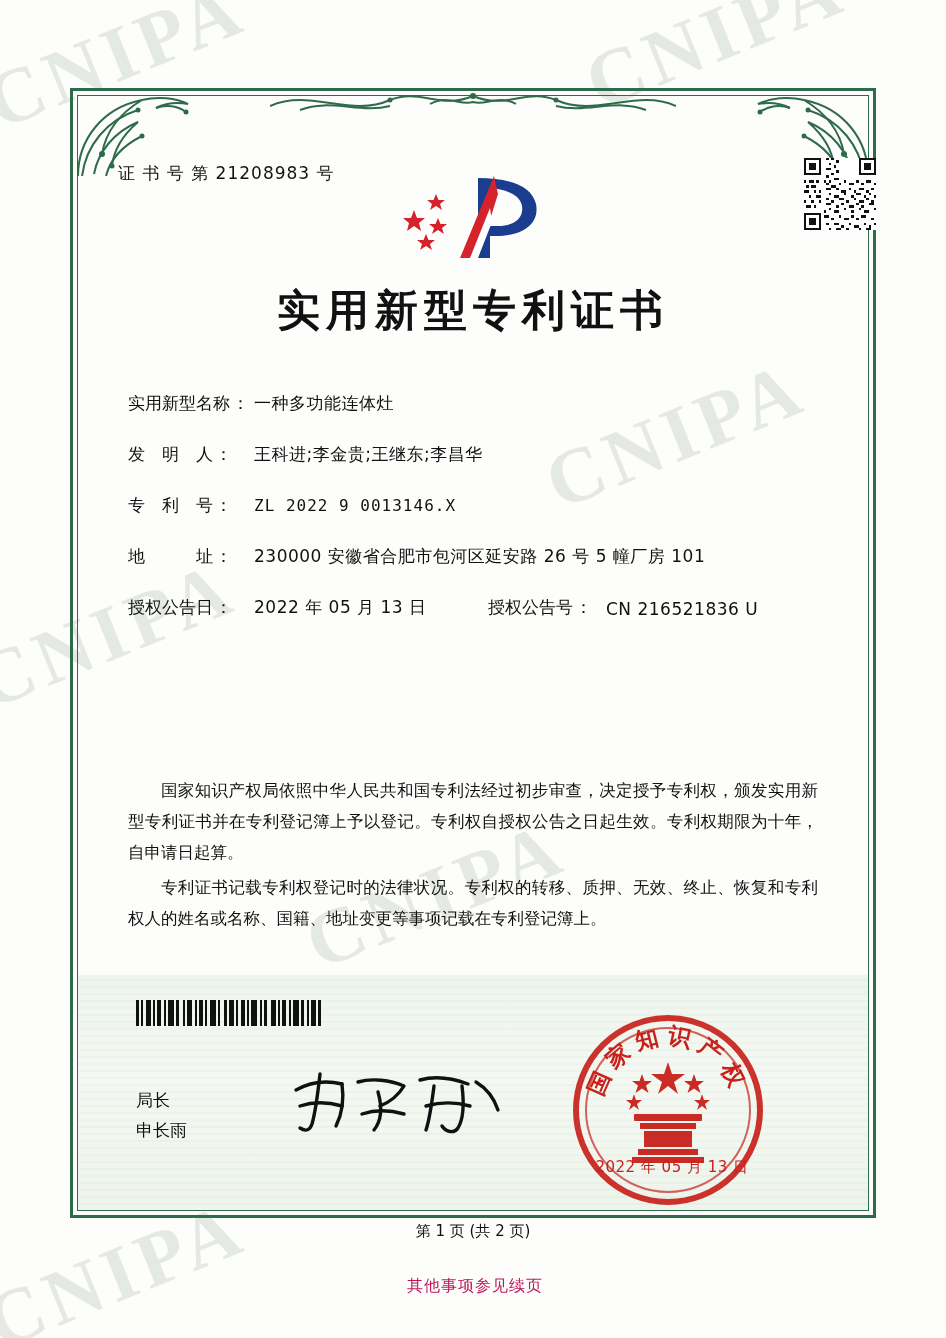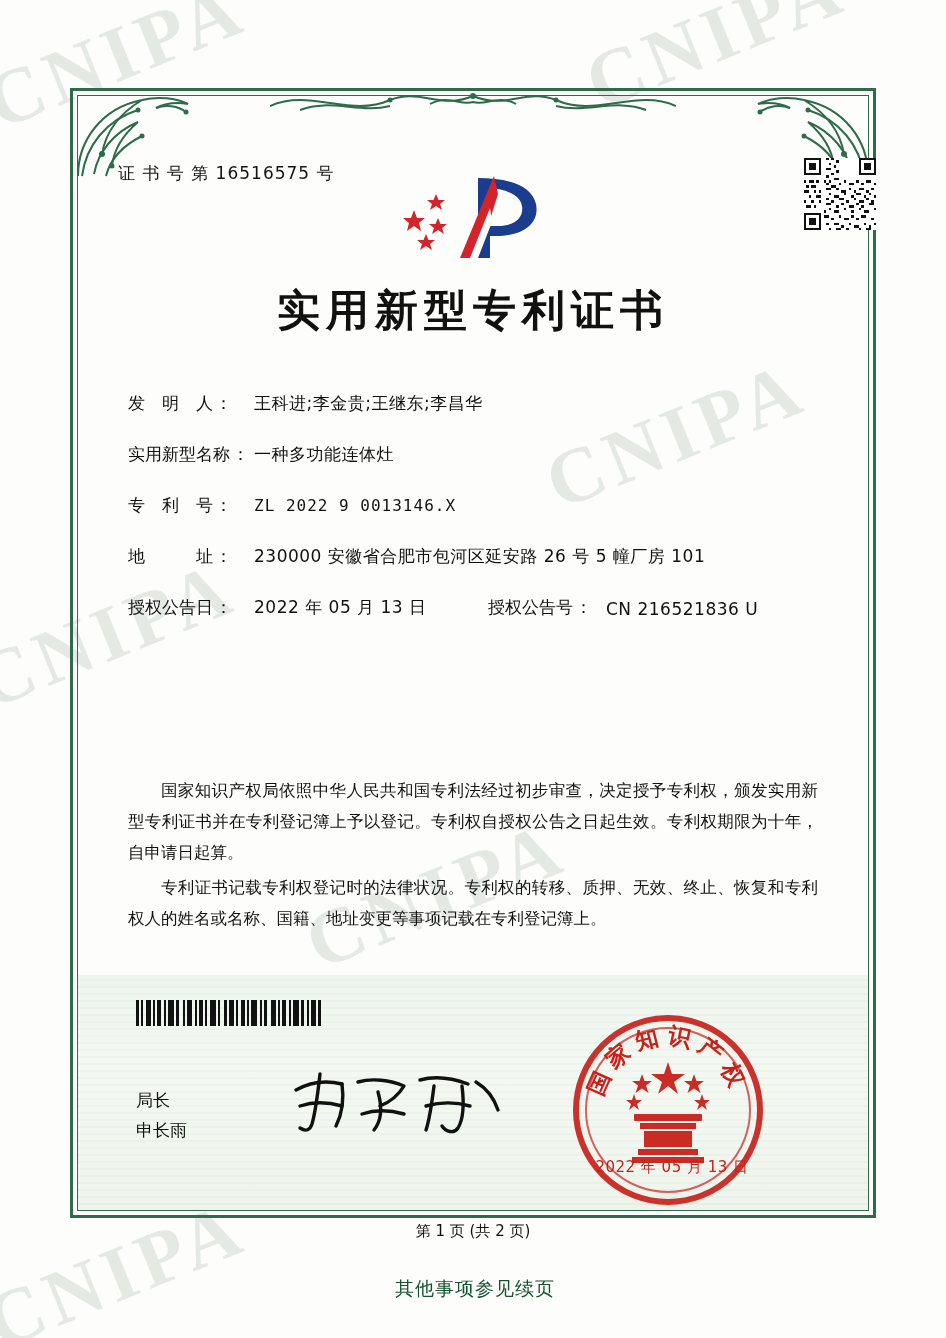--- a/index.html
+++ b/index.html
@@ -239,22 +239,22 @@
     top: 1222px;
     text-align: center;
     font-size: 15px;
     color: #111;
   }
   #footer-note {
     position: absolute;
     left: 4px; right: 0;
     top: 1276px;
     text-align: center;
-    font-size: 19px;
-    color: #14532d;
+    font-size: 16px;
+    color: #be185d;
     letter-spacing: 1px;
   }
 </style>
 </head>
 <body>
 
 <div id="page">
 
   <div class="wm" style="left:-20px; top:10px; font-size:78px; transform:rotate(-22deg);">CNIPA</div>
   <div class="wm" style="left:580px; top:-10px; font-size:78px; transform:rotate(-22deg);">CNIPA</div>
@@ -352,21 +352,21 @@
         <path d="M160 20 C178 10 190 22 203 18 C216 22 228 10 246 20"></path>
       </g>
       <g fill="#2e6b4a">
         <circle cx="203" cy="12" r="3"></circle>
         <circle cx="120" cy="16" r="2.5"></circle>
         <circle cx="286" cy="16" r="2.5"></circle>
       </g>
     </svg>
   </div>
 
-  <div id="cert-number">证 书 号 第 16516575 号</div>
+  <div id="cert-number">证 书 号 第 21208983 号</div>
 
   <div id="qr">
     <svg viewBox="0 0 29 29" xmlns="http://www.w3.org/2000/svg" shape-rendering="crispEdges">
       <rect width="29" height="29" fill="#fff"></rect>
       <g fill="#111">
         <path d="M0 0h7v7H0z" fill="none"></path>
         <rect x="0" y="0" width="7" height="1"></rect>
           <rect x="0" y="6" width="7" height="1"></rect>
         <rect x="0" y="0" width="1" height="7"></rect>
           <rect x="6" y="0" width="1" height="7"></rect>
@@ -497,27 +497,27 @@
         <polygon points="28,64 30.5,70 37,70 32,74 34,80 28,76 22,80 24,74 19,70 25.5,70"></polygon>
       </g>
     </svg>
   </div>
 
   <div id="doc-title">实用新型专利证书</div>
 
   <div id="fields">
 
     <div class="field-row">
+      <span class="field-label"><span>实用新型名称</span><span class="colon">：</span></span>
+      <span class="field-value">一种多功能连体灶</span>
+    </div>
+
+    <div class="field-row">
       <span class="field-label"><span>发　明　人</span><span class="colon">：</span></span>
       <span class="field-value">王科进;李金贵;王继东;李昌华</span>
-    </div>
-
-    <div class="field-row">
-      <span class="field-label"><span>实用新型名称</span><span class="colon">：</span></span>
-      <span class="field-value">一种多功能连体灶</span>
     </div>
 
     <div class="field-row">
       <span class="field-label"><span>专　利　号</span><span class="colon">：</span></span>
       <span class="field-value mono">ZL 2022 9 0013146.X</span>
     </div>
 
 
 
     <div class="field-row">

